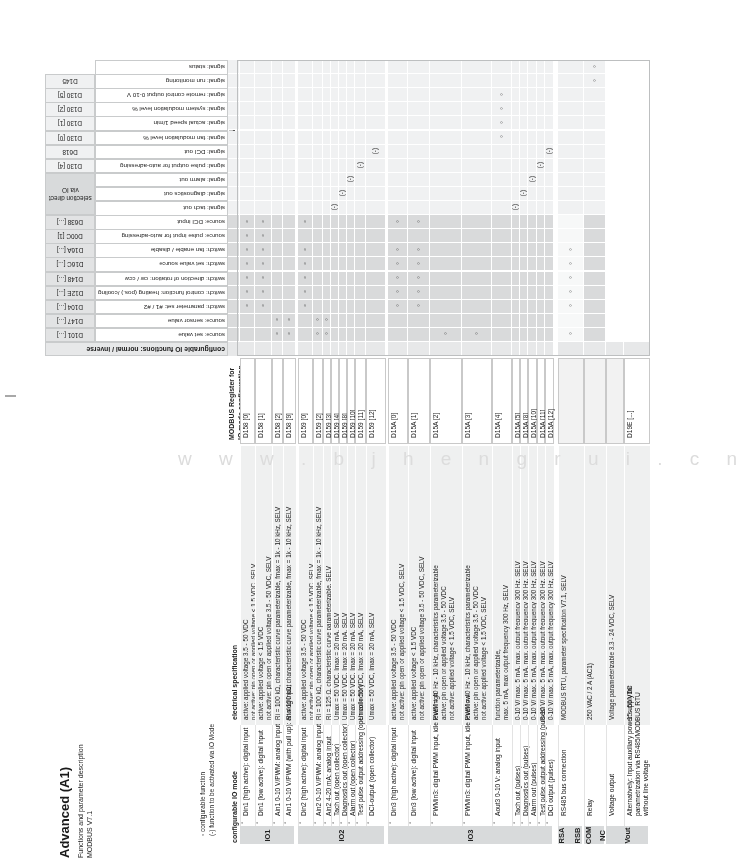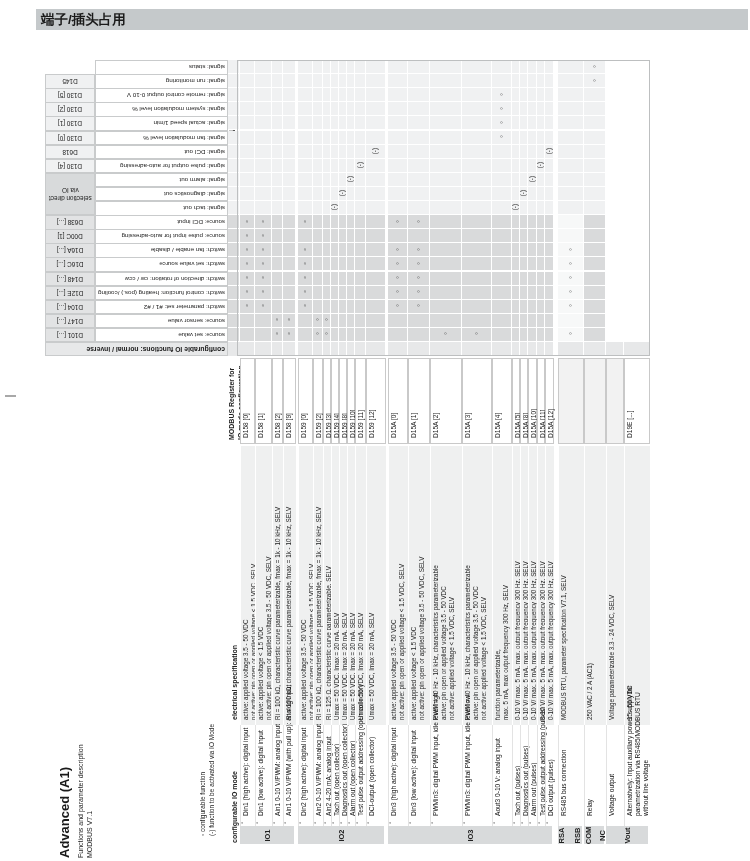--- a/index.html
+++ b/index.html
@@ -31,41 +31,39 @@
   #wm-cn{left:175px;top:378px;font-size:62px;font-weight:bold;letter-spacing:8px;
          color:rgba(203,88,82,0.42);z-index:40;white-space:nowrap;}
   #wm-url{left:178px;top:448px;font-size:19px;letter-spacing:11px;color:#dcdcdc;z-index:40;white-space:nowrap;}
   #margin-dash{left:5px;top:395px;width:11px;height:2px;background:#a8a8a8;}
   .hairline{position:absolute;width:1px;background:#e3e3e3;}
 </style>
 </head>
 <body>
 
 <div id="page">
-  <div id="titlebar" class="abs">
-    <span>端子/插头占用</span>
-  </div>
 
   <div id="margin-dash" class="abs"></div>
 
   <div class="vtext" style="left:57px;top:858px;font-size:13px;font-weight:bold;">Advanced (A1)</div>
   <div class="vtext" style="left:77px;top:858px;font-size:7px;color:#222;">Functions and parameter description</div>
   <div class="vtext" style="left:86px;top:858px;font-size:7px;color:#222;">MODBUS V7.1</div>
 
   <div class="vtext" style="left:199px;top:836px;font-size:6.5px;">◦ configurable function</div>
   <div class="vtext" style="left:208px;top:836px;font-size:6.5px;">(-) function to be activated via IO Mode</div>
 
   <div class="vtext hdr" style="left:231px;top:843px;">configurable IO mode</div>
   <div class="vtext hdr" style="left:231px;top:720px;">electrical specification</div>
   <div class="vtext hdr" style="left:228px;top:440px;">MODBUS Register for</div>
   <div class="vtext hdr" style="left:237px;top:440px;">IO mode configuration</div>
 
   <div class="vtext" style="left:227px;top:160px;font-size:9px;font-weight:bold;">OUTPUT</div>
   <div class="vtext" style="left:227px;top:308px;font-size:9px;font-weight:bold;">INPUT</div>
 
+  <div id="wm-url" class="abs">w w w . b j h e n g r u i . c n</div>
 
   <div id="built">
       <div class="name-cell" style="position: absolute; left: 95px; top: 60px; width: 133px; height: 14.6px;">
         <span class="name-in">signal: status</span>
       </div>
       <div class="gcell" style="position: absolute; left: 228px; top: 60px; width: 12px; height: 14.1px; background: rgb(240, 241, 242);"></div>
       <div class="gcell" style="position: absolute; left: 240px; top: 60px; width: 15px; height: 14.1px; background: rgb(240, 241, 242);"></div>
       <div class="gcell" style="position: absolute; left: 255px; top: 60px; width: 17px; height: 14.1px; background: rgb(240, 241, 242);"></div>
       <div class="gcell" style="position: absolute; left: 272px; top: 60px; width: 11px; height: 14.1px; background: rgb(240, 241, 242);"></div>
       <div class="gcell" style="position: absolute; left: 283px; top: 60px; width: 13px; height: 14.1px; background: rgb(240, 241, 242);"></div>

